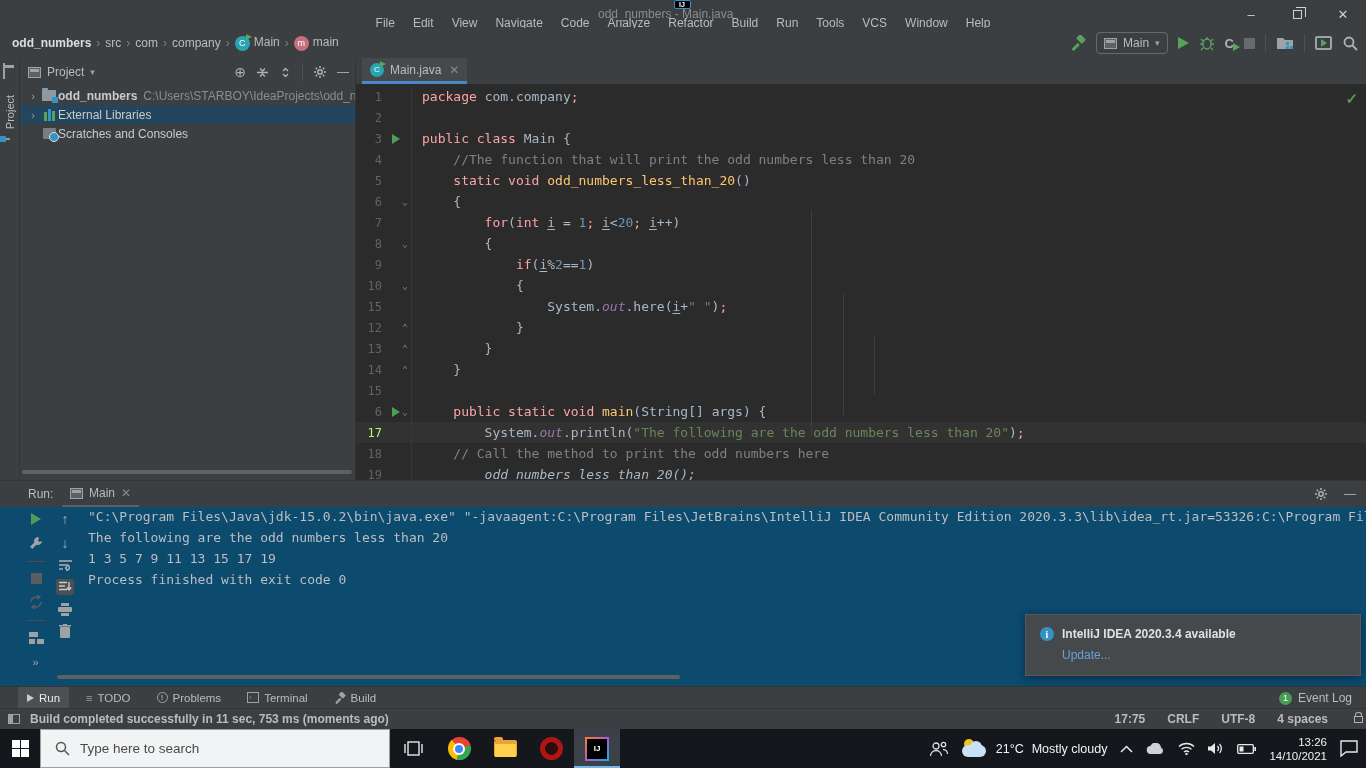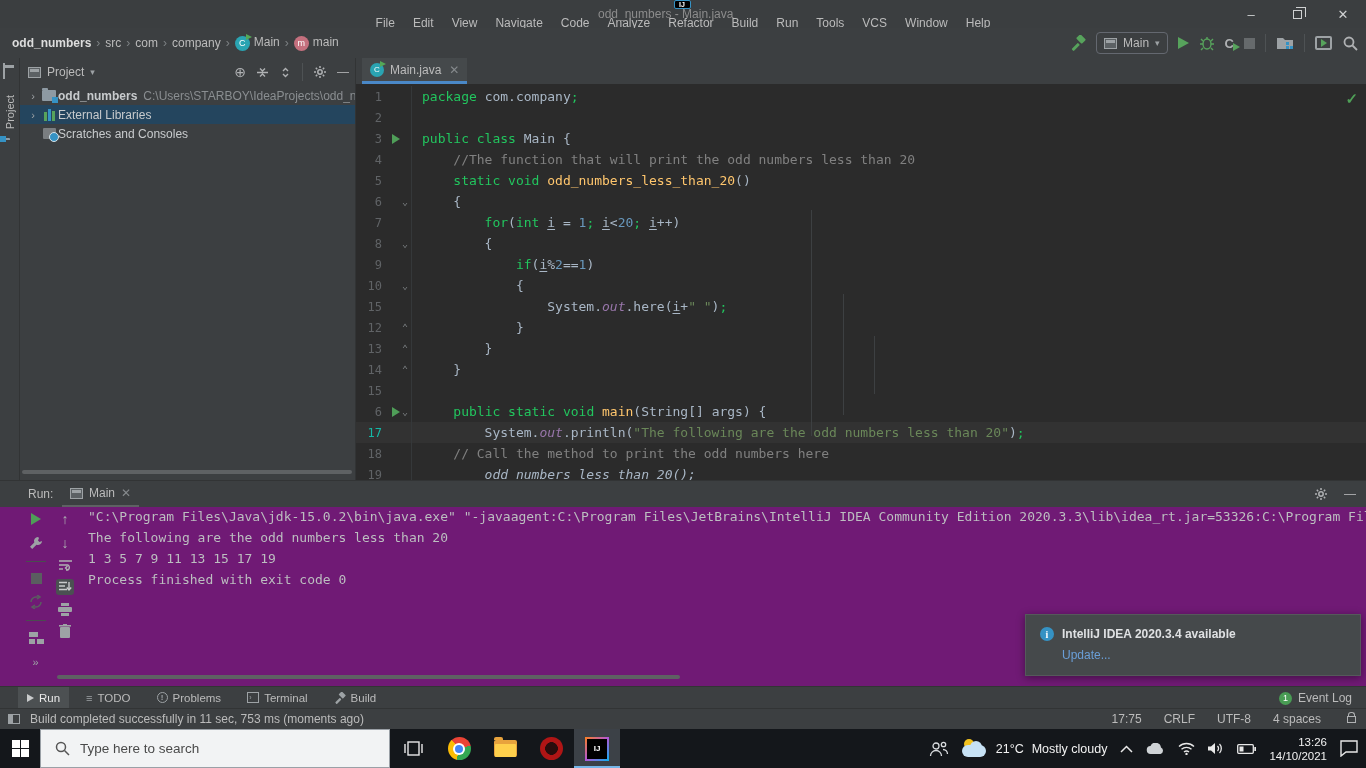--- a/index.html
+++ b/index.html
@@ -76,39 +76,39 @@
   .tabbar{position:absolute;left:0;top:0;width:1010px;height:26px;background:#3c3f41;}
   .tab{position:absolute;left:6px;top:0;height:26px;background:#45494b;display:flex;align-items:center;padding:0 8px;gap:6px;border-bottom:3px solid #4a88c7;}
   .tab-label{color:#bbbbbb;}
   .tab-close{color:#868a8d;font-size:12px;margin-left:2px;}
   .tab-cic{width:14px;height:14px;border-radius:50%;background:#2aa4b2;color:#fff;font-size:8px;display:flex;align-items:center;justify-content:center;position:relative;}
   .tab-cic:after{content:"";position:absolute;right:-2px;top:-2px;border-left:6px solid #54a857;border-top:3px solid transparent;border-bottom:3px solid transparent;}
   .code{position:absolute;left:0;top:26px;width:1010px;height:396px;overflow:hidden;font-family:"DejaVu Sans Mono",monospace;font-size:13px;padding-top:2px;}
   .cl{height:21px;display:flex;align-items:center;position:relative;}
   .cl.cur{background:#323232;}
   .ln{flex:0 0 28px;text-align:right;color:#606366;font-size:12px;padding-right:2px;}
-  .cl.cur .ln{color:#14b8a6;}
+  .cl.cur .ln{color:#bef264;}
   .mk{flex:0 0 28px;display:flex;align-items:center;justify-content:flex-start;gap:2px;padding-left:6px;border-right:1px solid #35383a;height:21px;}
   .run-arrow{width:0;height:0;border-left:8px solid #4f9e58;border-top:5px solid transparent;border-bottom:5px solid transparent;margin-left:2px;}
   .fold{color:#7f8386;font-size:10px;line-height:10px;margin-left:auto;margin-right:3px;}
   .ct{white-space:pre;padding-left:10px;color:#a9b7c6;}
-  .tk-kw{color:#22c55e;}
+  .tk-kw{color:#fca5a5;}
   .tk-pl{color:#a9b7c6;}
   .tk-cm{color:#808080;}
   .tk-num{color:#6897bb;}
   .tk-str{color:#6a8759;}
   .tk-fn{color:#ffc66d;}
   .tk-fld{color:#9876aa;font-style:italic;}
   .tk-vu{color:#a9b7c6;text-decoration:underline;text-underline-offset:2px;}
   .tk-it{color:#a9b7c6;font-style:italic;}
   .iguide{position:absolute;width:1px;background:#3d4042;}
   .ok-check{position:absolute;right:8px;top:32px;color:#4f9f57;font-size:15px;font-weight:bold;}
 
   
-  .runpanel{position:absolute;left:0;top:480px;width:1366px;height:206px;background:#701a75;border-top:1px solid #323435;}
+  .runpanel{position:absolute;left:0;top:480px;width:1366px;height:206px;background:#0c4a6e;border-top:1px solid #323435;}
   .run-head{position:absolute;left:0;top:0;width:1366px;height:26px;background:#3c3f41;}
   .run-label{position:absolute;left:28px;top:0;line-height:26px;color:#bbbbbb;}
   .run-tab{position:absolute;left:62px;top:0;height:26px;display:flex;align-items:center;gap:6px;padding:0 8px;border-bottom:2px solid #5e6163;}
   .run-head-actions{position:absolute;right:10px;top:0;height:26px;display:flex;align-items:center;gap:16px;color:#afb1b3;}
   .rp-col1{position:absolute;left:22px;top:32px;width:28px;display:flex;flex-direction:column;align-items:center;gap:11px;color:#9da2a5;}
   .rp-col2{position:absolute;left:52px;top:30px;width:26px;display:flex;flex-direction:column;align-items:center;gap:8px;color:#afb1b3;font-size:14px;}
   .rp-sep{width:20px;height:1px;background:#4a4d4f;}
   .sel-ic{background:#4b5052;border-radius:3px;padding:2px;}
   .console{position:absolute;left:88px;top:28px;width:1278px;height:150px;overflow:hidden;font-family:"DejaVu Sans Mono",monospace;font-size:13px;color:#bcbec0;}
   .console div{height:21px;white-space:pre;}
@@ -128,24 +128,24 @@
   .tw-item{display:flex;align-items:center;gap:5px;height:22px;padding:0 9px;color:#bbbbbb;font-size:11.5px;}
   .tw-item.active{background:#4c5052;color:#e8e8e8;}
   .tw-play{width:0;height:0;border-left:7px solid #c9cbcc;border-top:4px solid transparent;border-bottom:4px solid transparent;}
   .tw-todo{font-size:11px;color:#9da2a5;}
   .tw-problem{width:11px;height:11px;border-radius:50%;border:1px solid #9da2a5;color:#9da2a5;font-size:8px;display:flex;align-items:center;justify-content:center;font-weight:bold;}
   .tw-term{width:12px;height:11px;border:1px solid #9da2a5;font-size:7px;color:#9da2a5;display:flex;align-items:center;justify-content:flex-start;padding-left:1px;}
   .eventlog{position:absolute;right:14px;top:0;height:22px;display:flex;align-items:center;gap:6px;}
   .badge1{width:13px;height:13px;border-radius:50%;background:#499c54;color:#fff;font-size:9px;display:flex;align-items:center;justify-content:center;}
 
   
-  .statusbar{position:absolute;left:0;top:708px;width:1366px;height:21px;background:#3c3f41;border-top:1px solid #323435;display:flex;align-items:center;color:#bbbbbb;}
+  .statusbar{position:absolute;left:0;top:708px;width:1366px;height:21px;background:#3c3f41;border-top:1px solid #323435;display:flex;align-items:center;color:#bbbbbb;font-weight:bold;}
   .sb-ic{width:12px;height:10px;border:1px solid #9da2a5;margin:0 10px 0 8px;position:relative;}
   .sb-ic:before{content:"";position:absolute;left:0;top:0;width:4px;height:8px;background:#9da2a5;}
-  .sb-right{position:absolute;right:10px;display:flex;align-items:center;gap:22px;}
+  .sb-right{position:absolute;right:3px;display:flex;align-items:center;gap:22px;}
   .lock{width:9px;height:7px;border:1px solid #afb1b3;position:relative;margin-left:4px;}
   .lock:before{content:"";position:absolute;left:0px;top:-5px;width:5px;height:4px;border:1px solid #afb1b3;border-bottom:none;border-radius:3px 3px 0 0;}
 
   
   .taskbar{position:absolute;left:0;top:729px;width:1366px;height:39px;background:#14171b;display:flex;align-items:center;color:#eaeaea;}
   .tb-start{width:40px;height:39px;display:flex;align-items:center;justify-content:center;}
   .tb-search{width:350px;height:39px;background:#f2f3f4;border:1px solid #9aa0a6;display:flex;align-items:center;gap:10px;padding-left:14px;}
   .tb-search input{border:none;outline:none;background:transparent;font-size:13.5px;color:#333;width:270px;font-family:"Liberation Sans",sans-serif;}
   .tb-search input::placeholder{color:#4a4a4a;}
   .tb-app{width:46px;height:39px;display:flex;align-items:center;justify-content:center;position:relative;}

